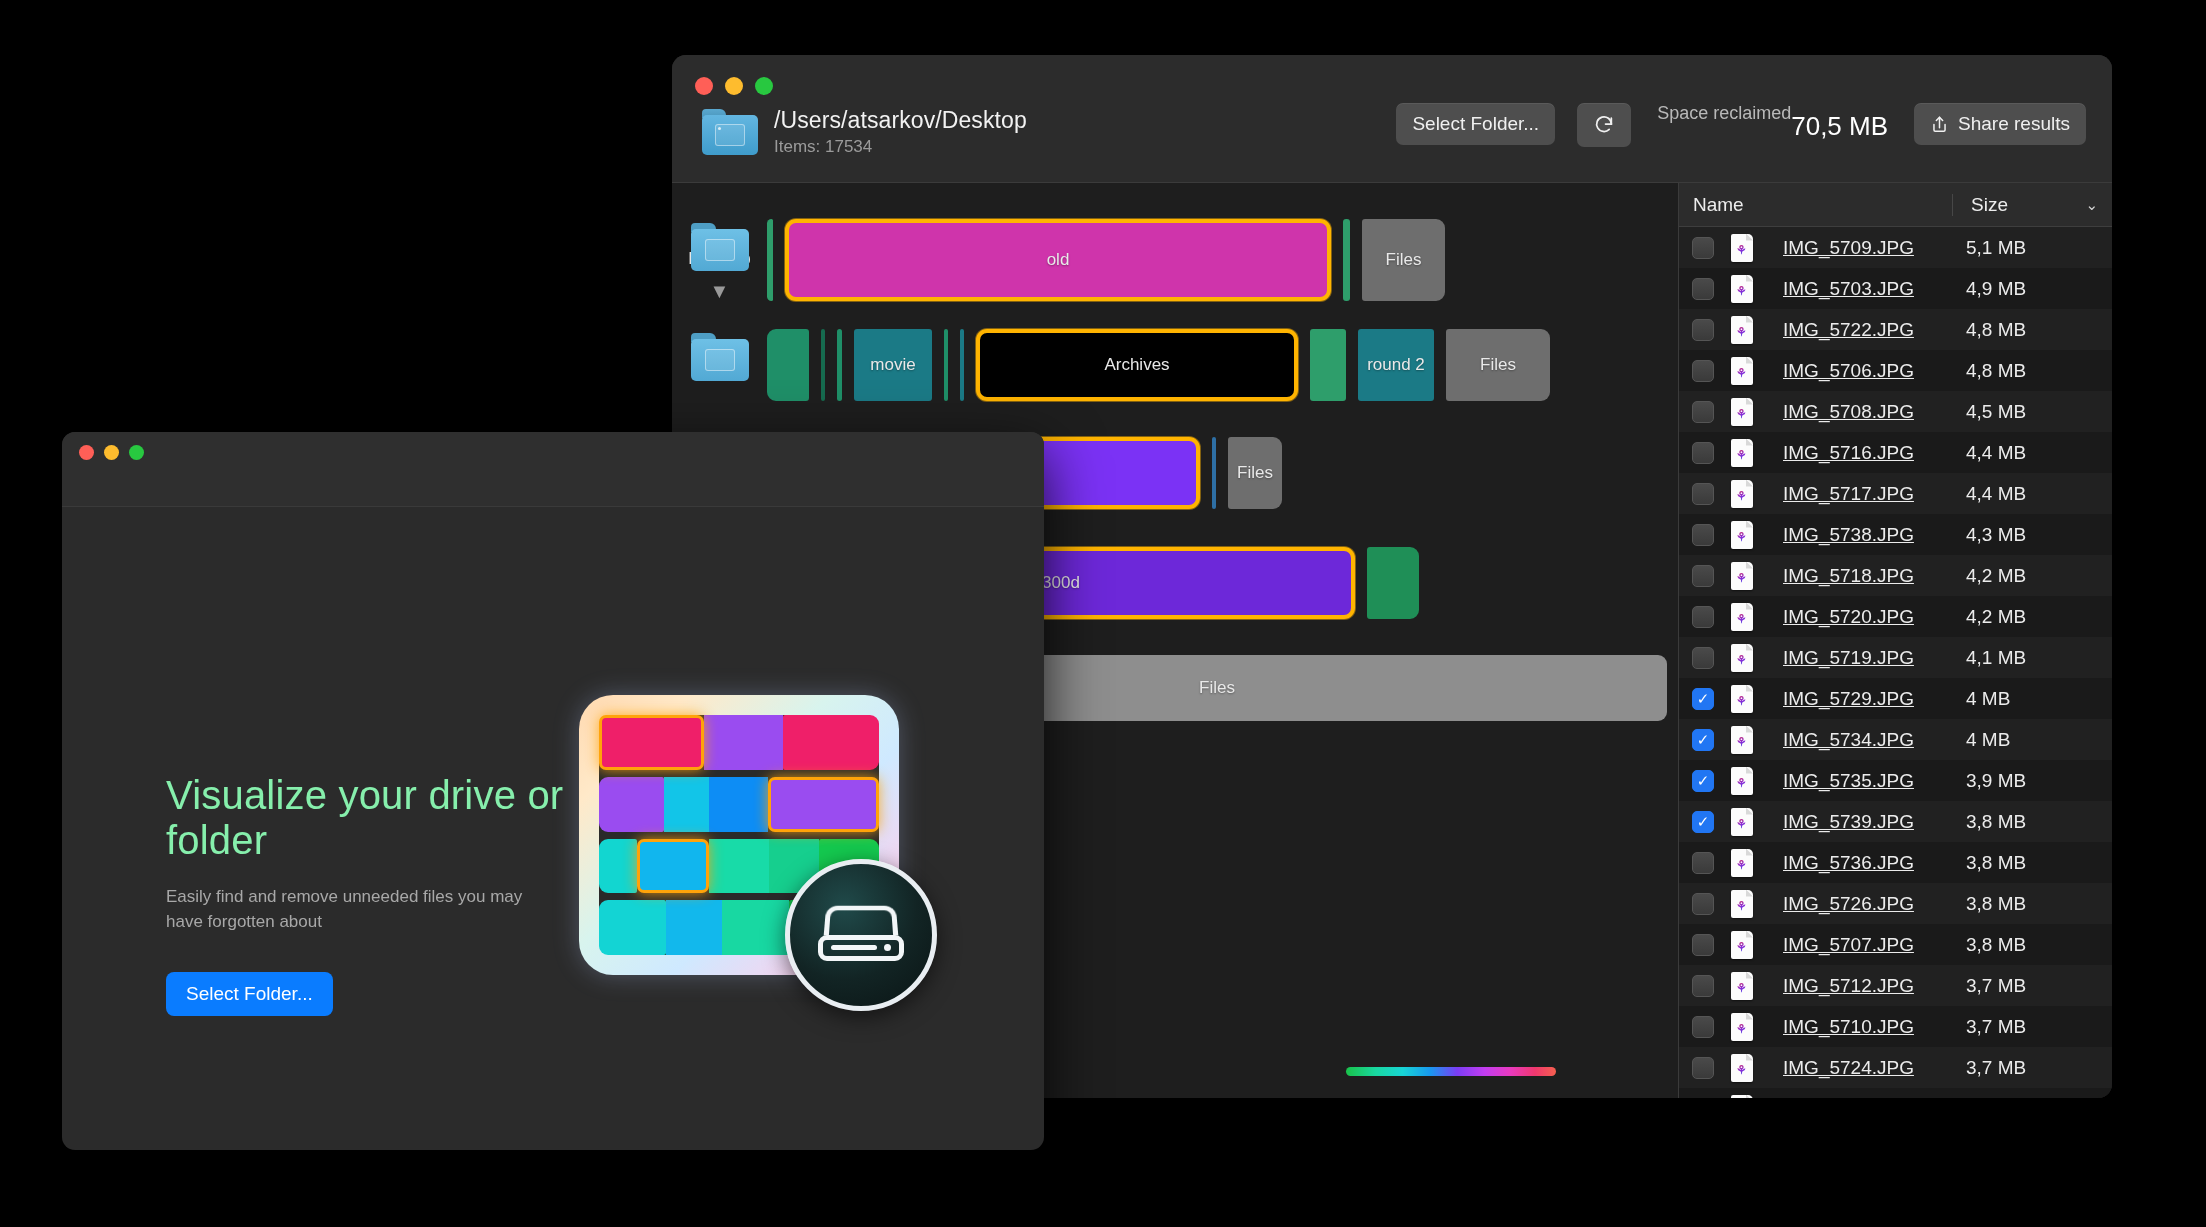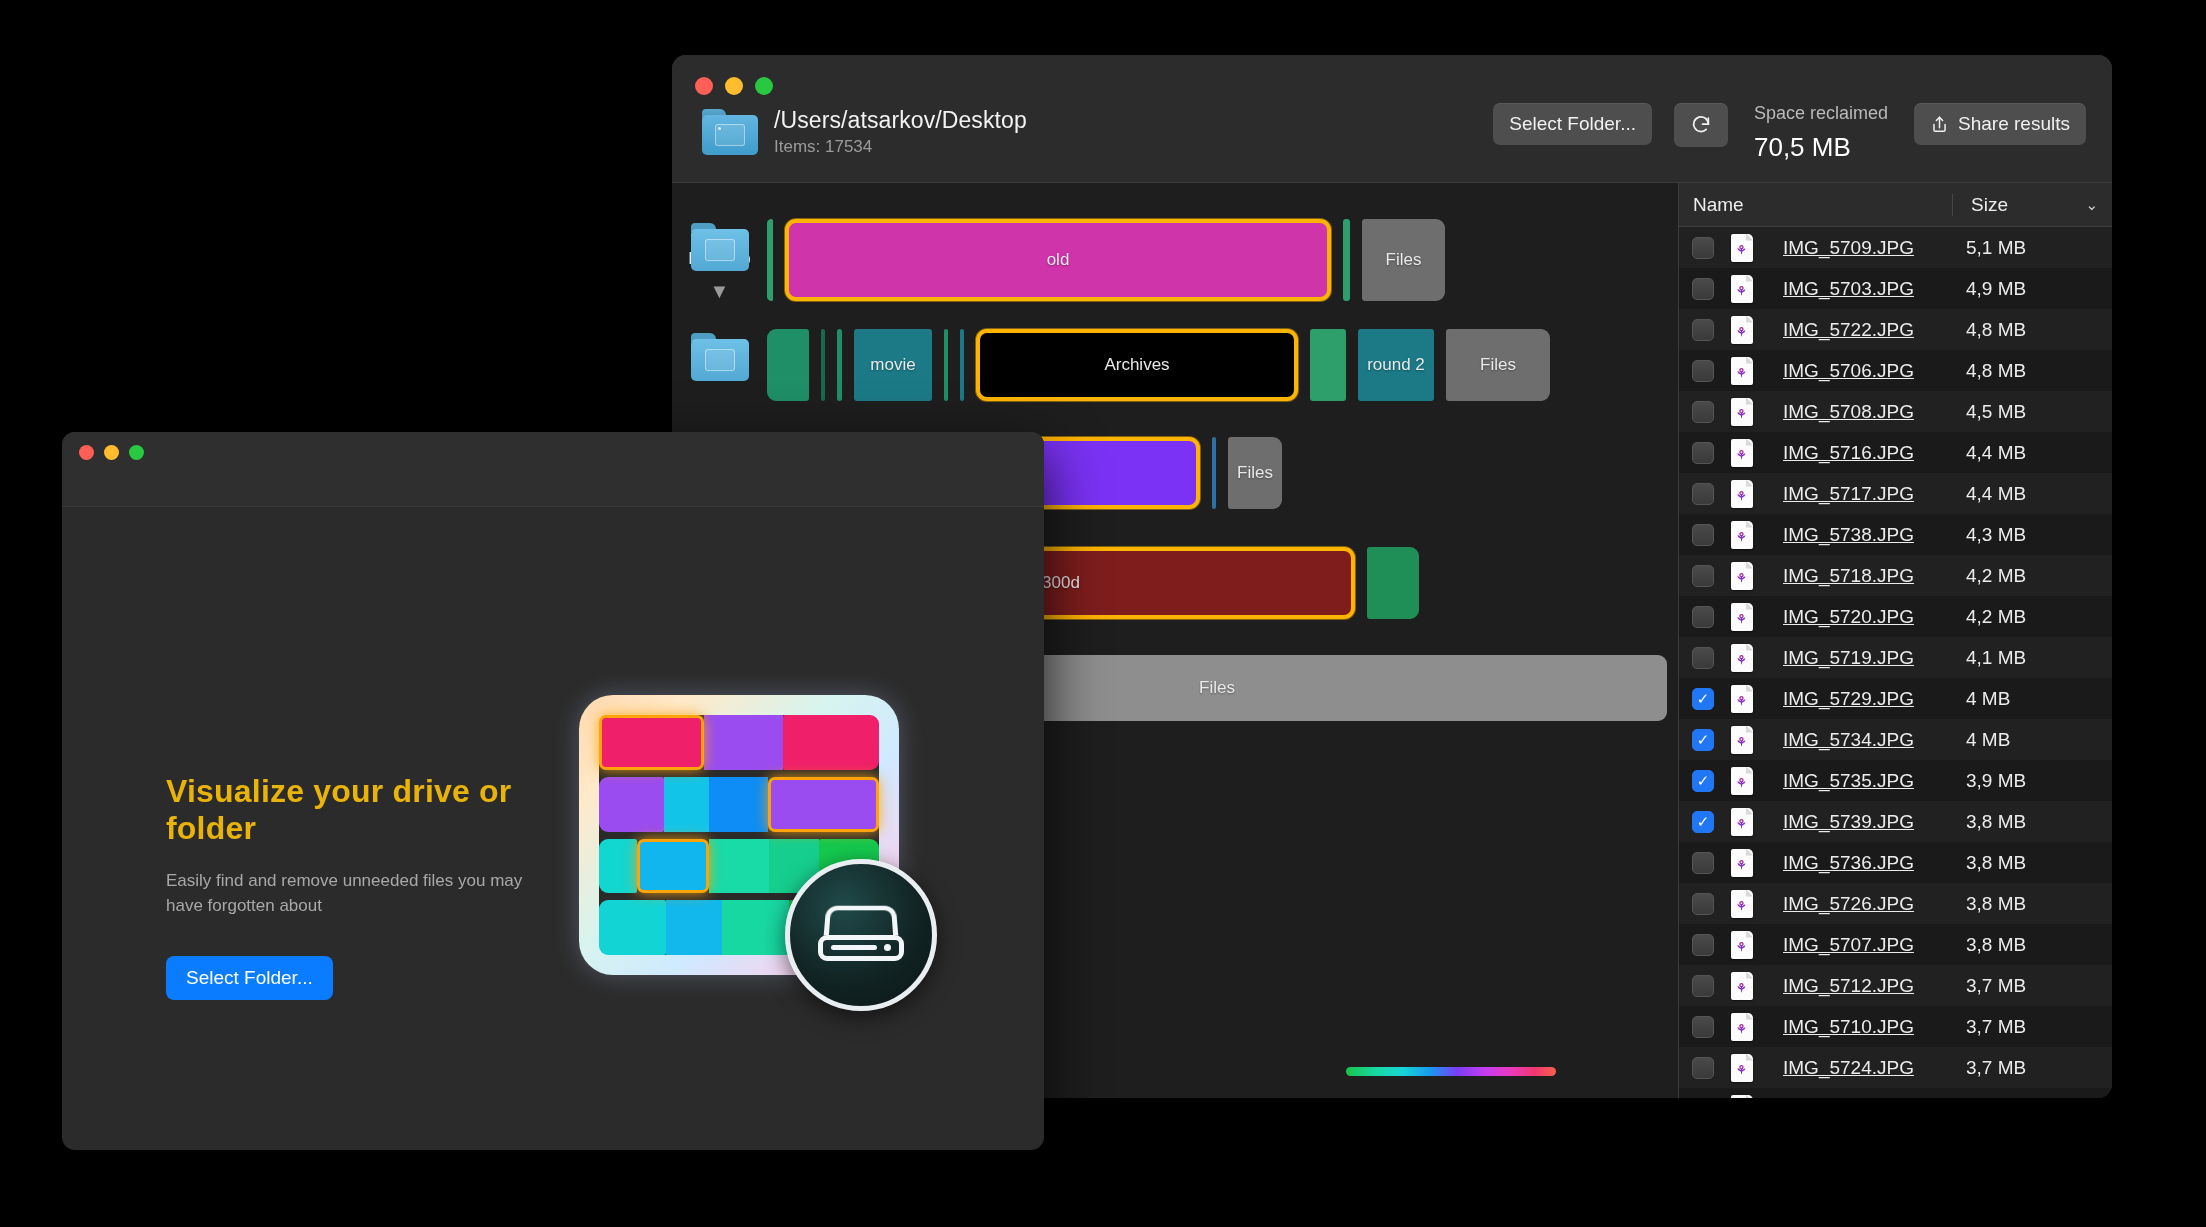--- a/index.html
+++ b/index.html
@@ -52,21 +52,21 @@
   .path-main { color: #f2f2f2; font-size: 23px; letter-spacing: .1px; }
   .path-sub { color: #9b9b9b; font-size: 17px; }
 
   .tb-right { position: absolute; right: 26px; top: 48px; display: flex; align-items: flex-start; gap: 22px; }
   .btn {
     background: #4e4e4e; color: #f0f0f0; border: none; border-radius: 7px;
     font-size: 19px; padding: 10px 16px; font-family: inherit; cursor: default;
     box-shadow: 0 1px 0 rgba(255,255,255,0.07) inset;
   }
   .btn-refresh { width: 54px; height: 44px; display:flex; align-items:center; justify-content:center; }
-  .reclaimed { display: flex; flex-direction: column; align-items: flex-start; padding: 0 4px; }
+  .reclaimed { display: flex; flex-direction: row; align-items: flex-start; padding: 0 4px; }
   .reclaimed .lbl { color: #b9b9b9; font-size: 18px; }
   .reclaimed .val { color: #ffffff; font-size: 26px; margin-top: 8px; }
   .btn-share { display: flex; align-items: center; gap: 9px; }
 
   .body-split { position: absolute; left:0; top: 128px; right:0; bottom: 0; display: flex; }
   
   .treemap {
     position: relative; width: 1007px; background: #1e1e1e;
     border-right: 1px solid #3b3b3b; overflow: hidden;
   }
@@ -160,21 +160,21 @@
     position: absolute; left: 62px; top: 432px; width: 982px; height: 718px;
     background: #2b2b2b; border-radius: 13px; overflow: hidden;
     box-shadow: 0 20px 60px rgba(0,0,0,.8);
     z-index: 10;
   }
   .onb-titlebar { height: 75px; background: #2f2f2f; border-bottom: 1px solid #3a3a3a; position: relative; }
   .onb-traffic { position: absolute; left: 17px; top: 13px; display: flex; gap: 10px; }
   .onb-tl { width: 15px; height: 15px; border-radius: 50%; }
   .onb-body { position: relative; height: calc(100% - 75px); }
   .onb-copy { position: absolute; left: 104px; top: 266px; width: 400px; }
-  .onb-title { color: #eab308; font-size: 32px; font-weight: bold; letter-spacing: .2px; }
+  .onb-title { color: #86efac; font-size: 40px; font-weight: normal; letter-spacing: .2px; }
   .onb-sub { color: #a8a8a8; font-size: 17px; line-height: 1.45; margin-top: 22px; width: 365px; }
   .onb-cta {
     margin-top: 38px; display: inline-block; background: #0a7cff; color: #fff;
     border: none; border-radius: 8px; font-size: 19px; padding: 11px 20px; font-family: inherit;
   }
   .illus { position: absolute; left: 517px; top: 188px; width: 320px; height: 280px; }
   .illus-card {
     position: absolute; left: 0; top: 0; width: 320px; height: 280px;
     background: #2a2a2a; border-radius: 34px;
     border: 7px solid transparent;
@@ -326,21 +326,21 @@
                 </div>
                 <div class="cell" style="background: rgb(46, 111, 165); width: 4px;"></div>
                 <div class="cell rounded-r" style="background: rgb(110, 110, 110); width: 54px;">
                   <span class="lbl">Files</span>
                 </div>
               </div>
             </div>
             <div class="tm-row" style="top: 364px; height: 72px;">
               <div class="tm-icon-col"></div>
               <div class="tm-bars">
-                <div class="cell rounded-l sel" style="background: #7f1d1d; width: 588px;">
+                <div class="cell rounded-l sel" style="background: #6d28d9; width: 588px;">
                   <span class="lbl">300d</span>
                 </div>
                 <div class="cell rounded-r" style="background: rgb(31, 143, 87); width: 52px;"></div>
               </div>
             </div>
             <div class="tm-row" style="top: 472px; height: 66px;">
               <div class="tm-icon-col"></div>
               <div class="tm-bars">
                 <div class="cell rounded-all" style="background: rgb(142, 142, 142); width: 900px;">
                   <span class="lbl">Files</span>

